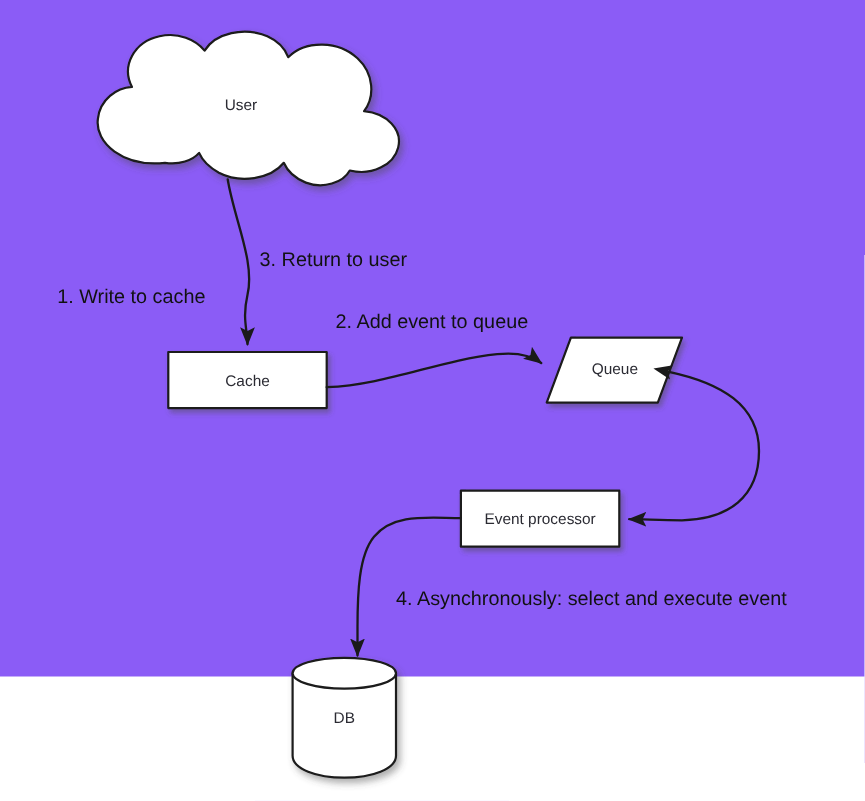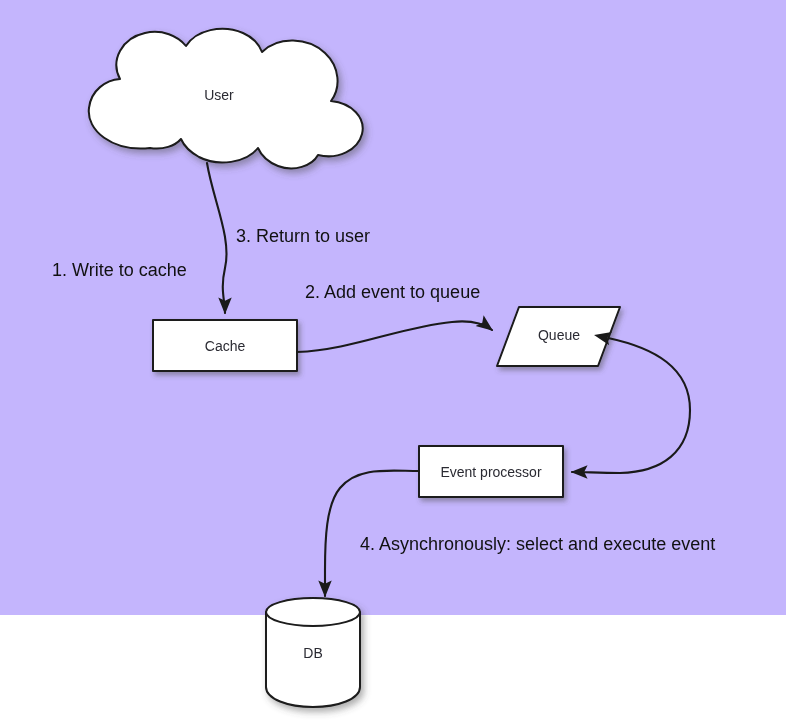--- a/index.html
+++ b/index.html
@@ -10,21 +10,21 @@
   body {
     width: 786px;
     height: 728px;
     font-family: "Liberation Sans", sans-serif;
     overflow: hidden;
   }
   #diagram-canvas {
     position: relative;
     width: 786px;
     height: 615px;
-    background: #c4b5fd;
+    background: #8b5cf6;
   }
   svg#diagram-svg {
     position: absolute;
     left: 0;
     top: 0;
     width: 786px;
     height: 728px;
     display: block;
   }
   .node-shape {

